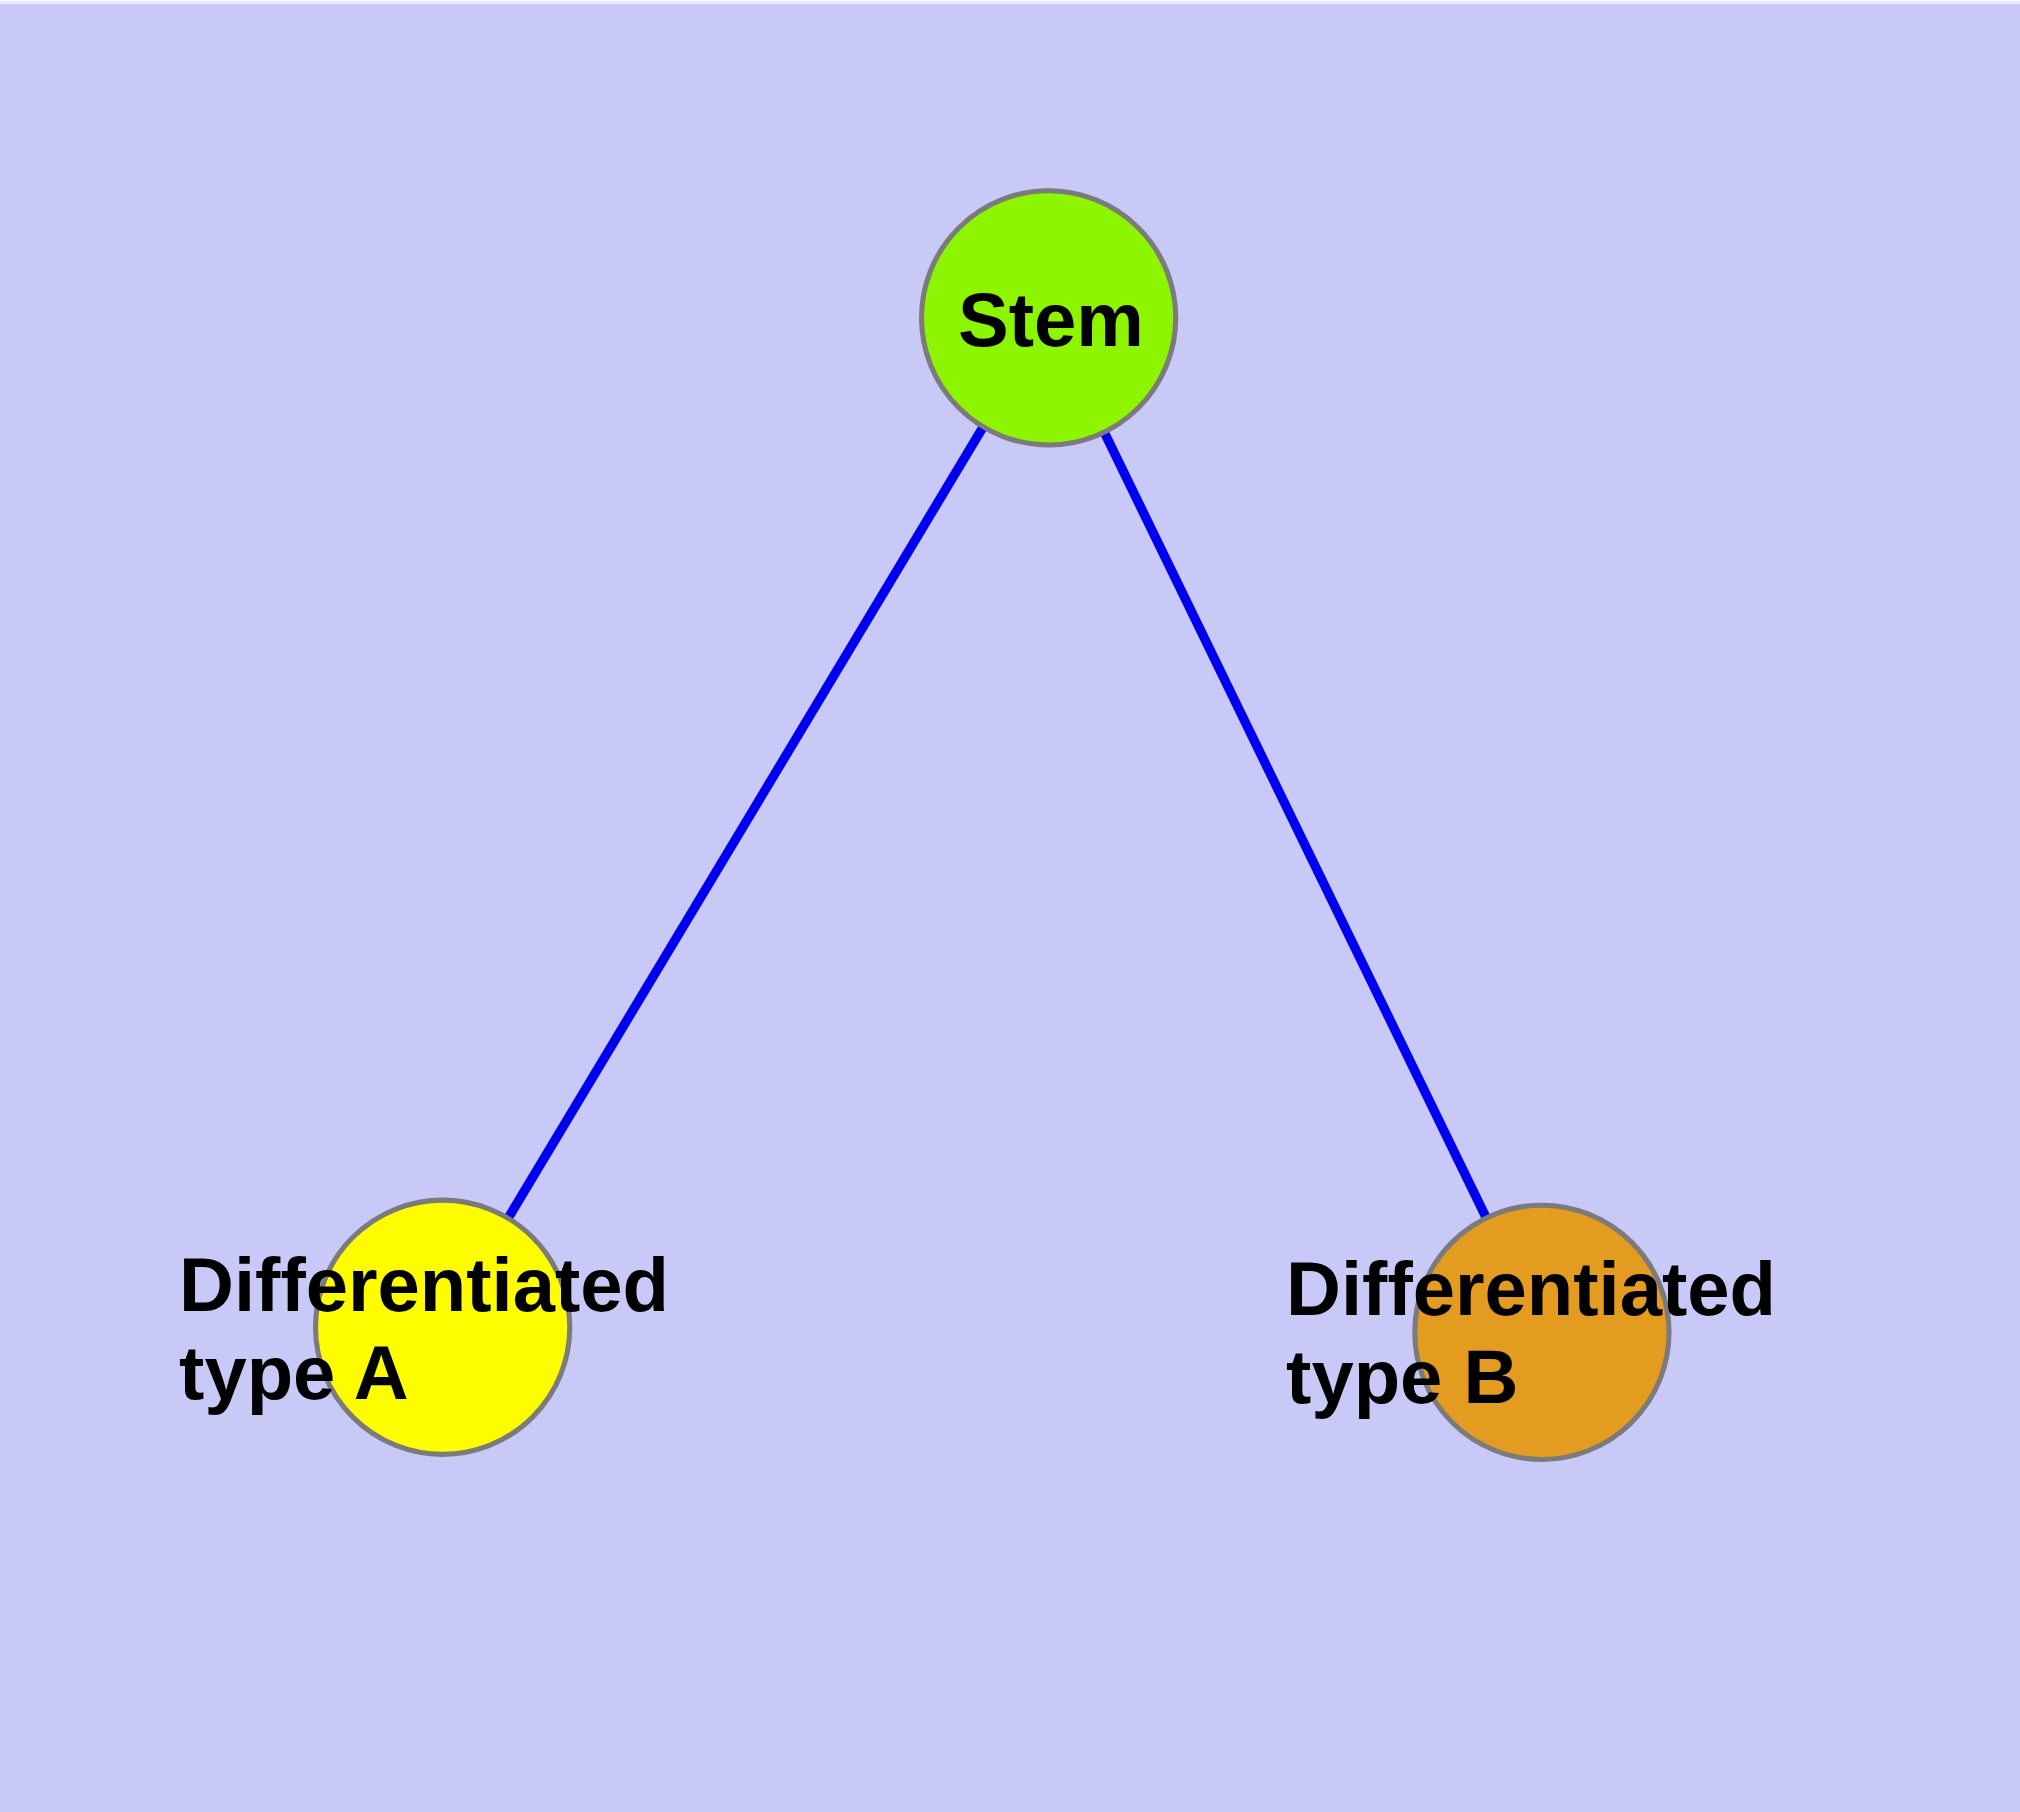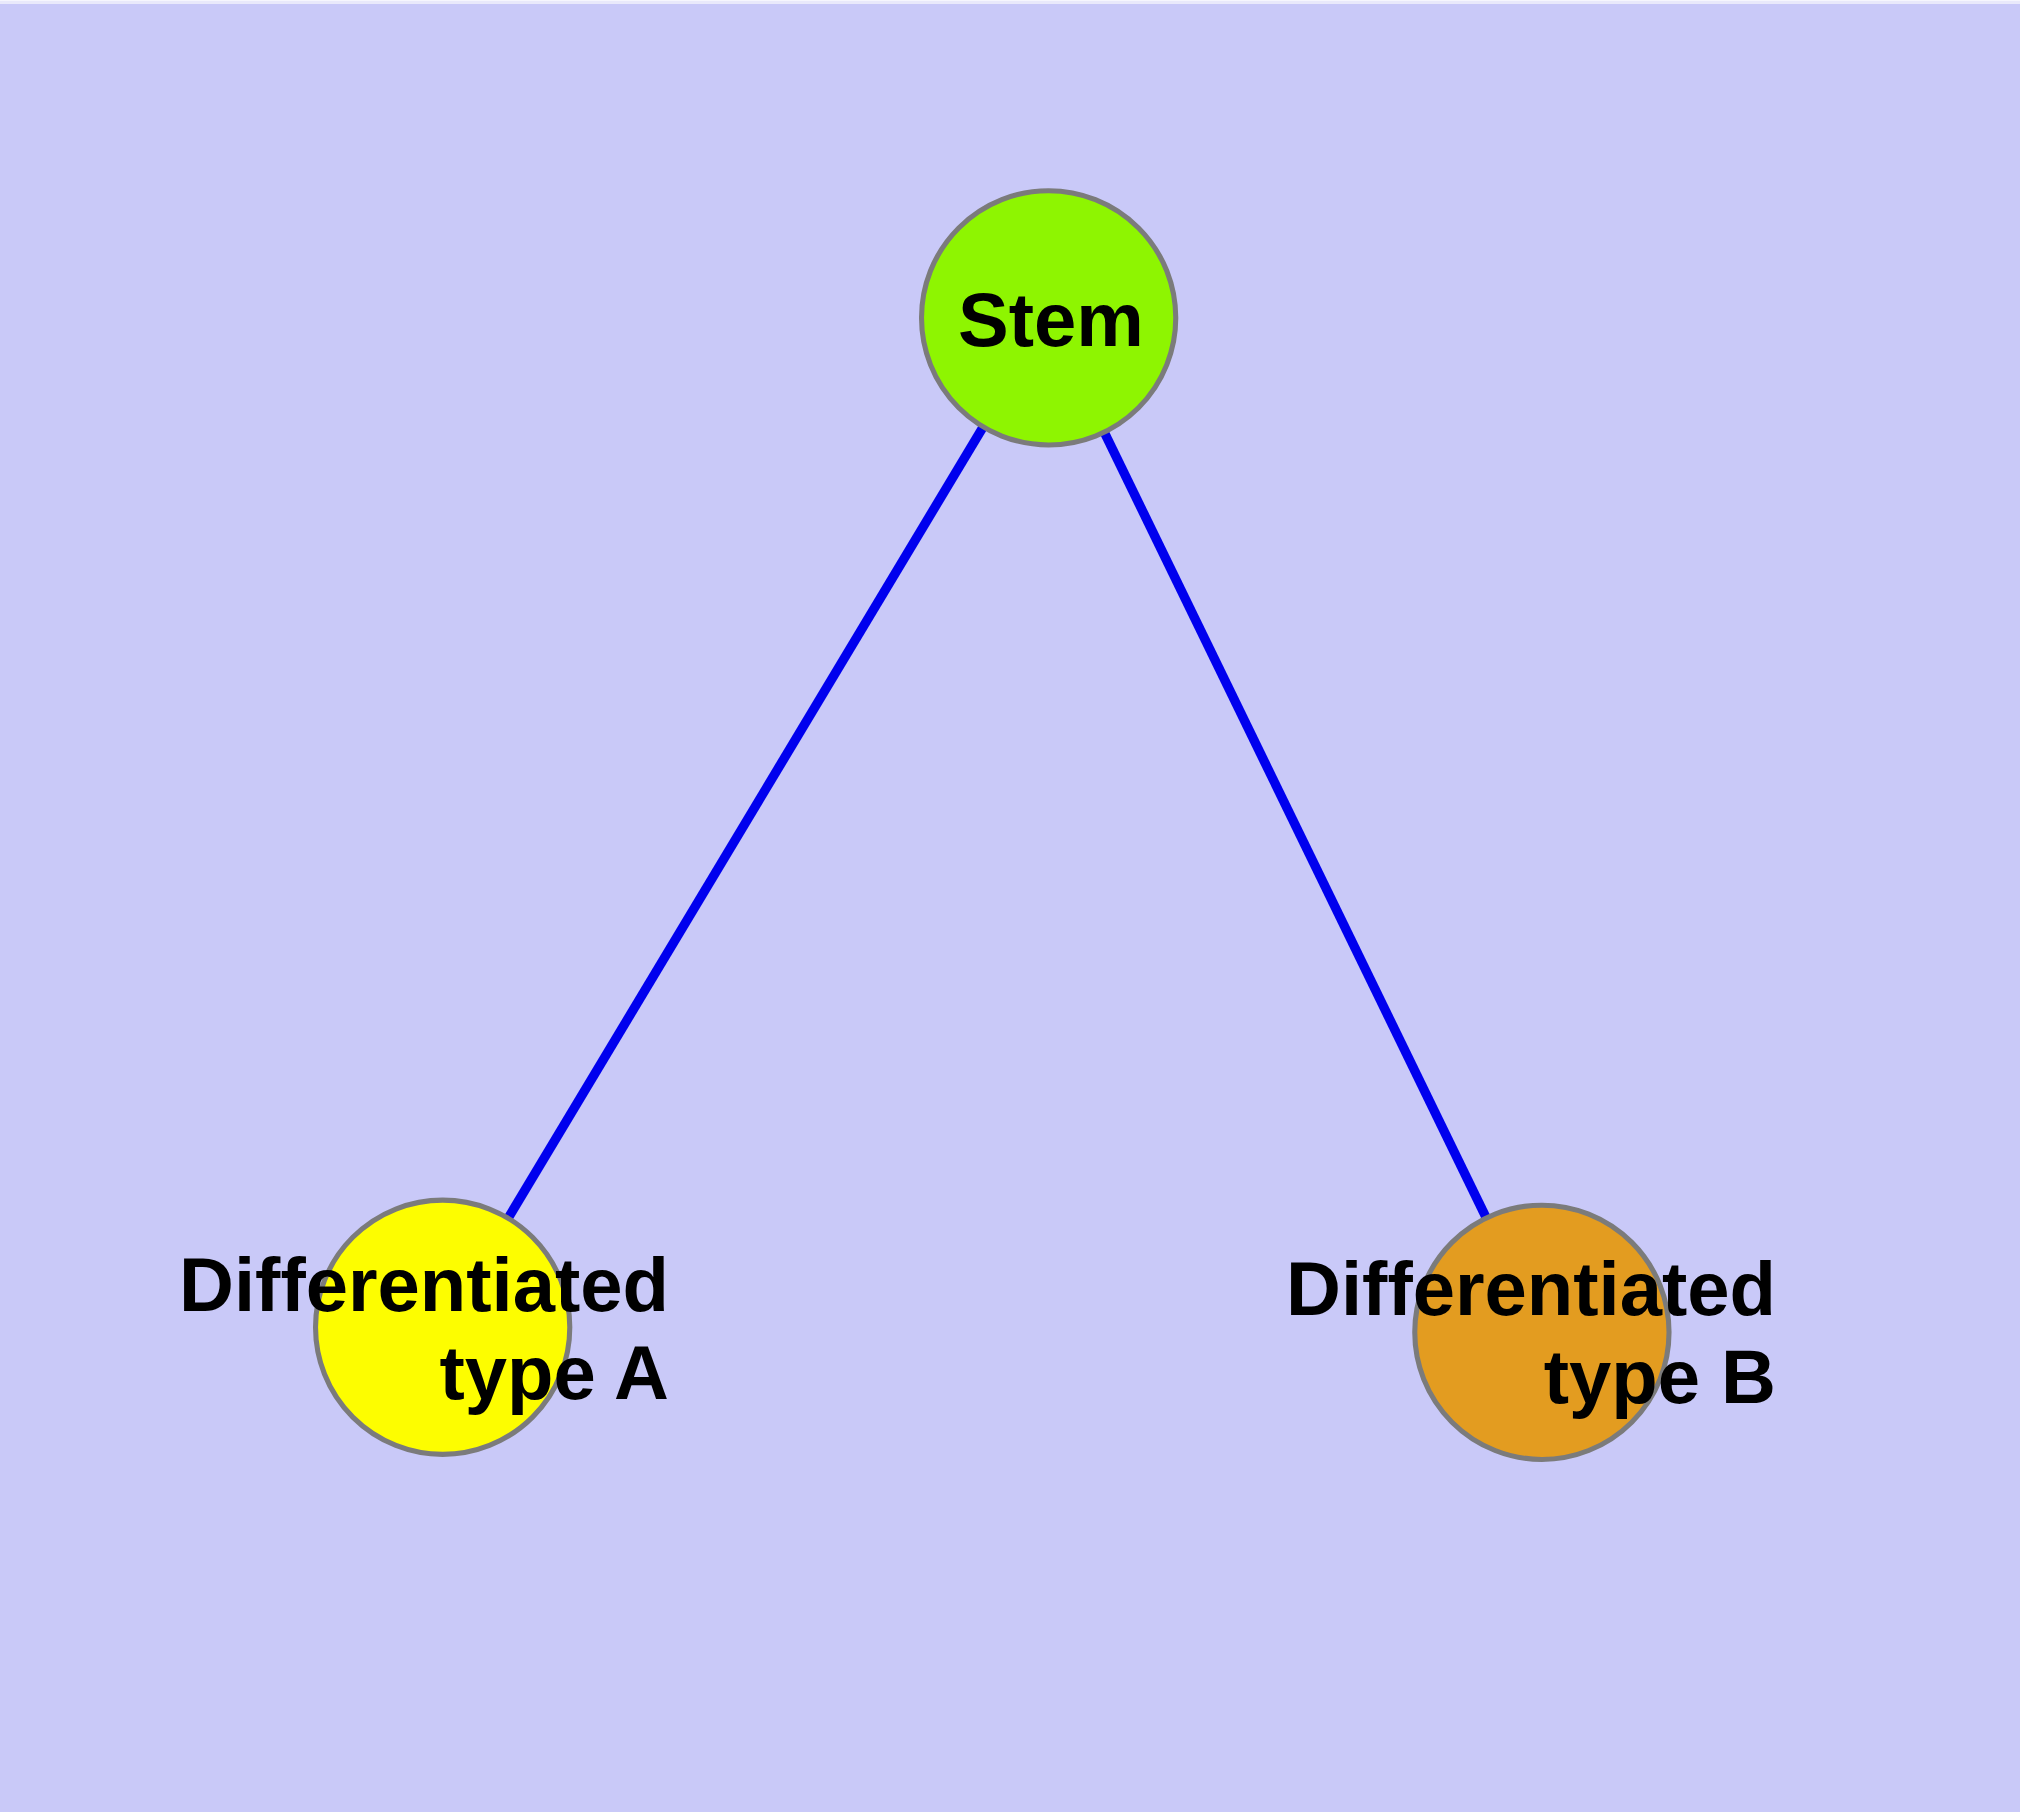--- a/index.html
+++ b/index.html
@@ -37,21 +37,21 @@
     stroke-width: 6;
   }
   .node-label {
     position: absolute;
     transform: translate(-50%, -50%);
     font-size: 76px;
     line-height: 88px;
     font-weight: bold;
     color: var(--text-color, #000000);
     white-space: pre-line;
-    text-align: right;
+    text-align: left;
     pointer-events: none;
   }
   .label-stem   { left: 1051px; top: 320px;  }
   .label-type-a { left: 424px;  top: 1329px; }
   .label-type-b { left: 1531px; top: 1333px; }
 </style>
 </head>
 <body>
 
 <div class="canvas">

